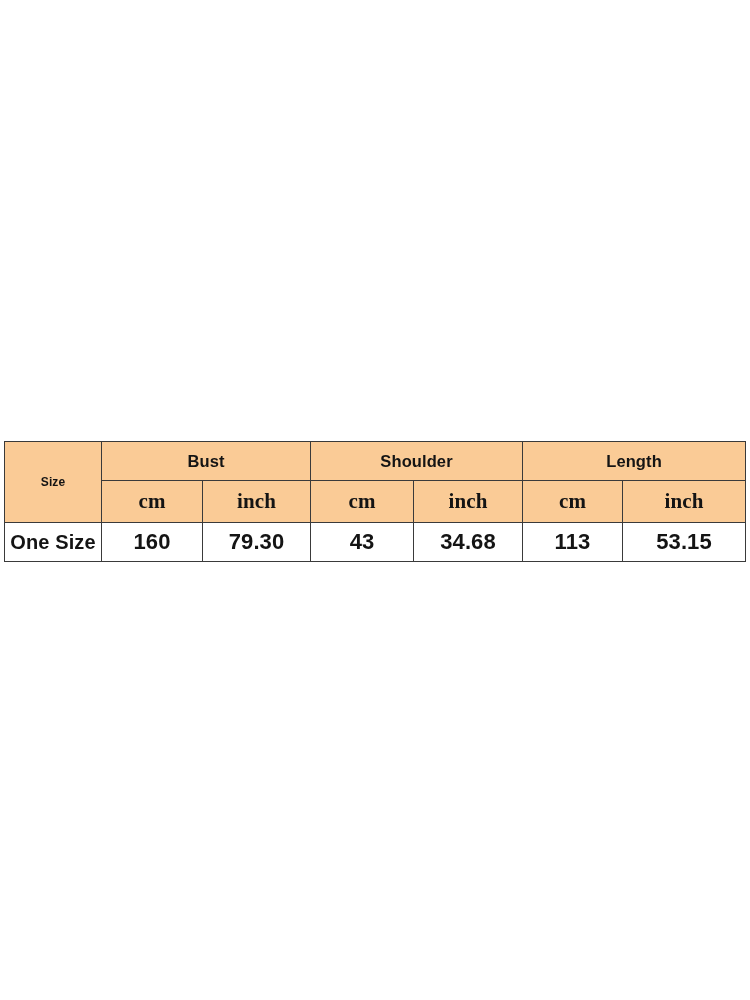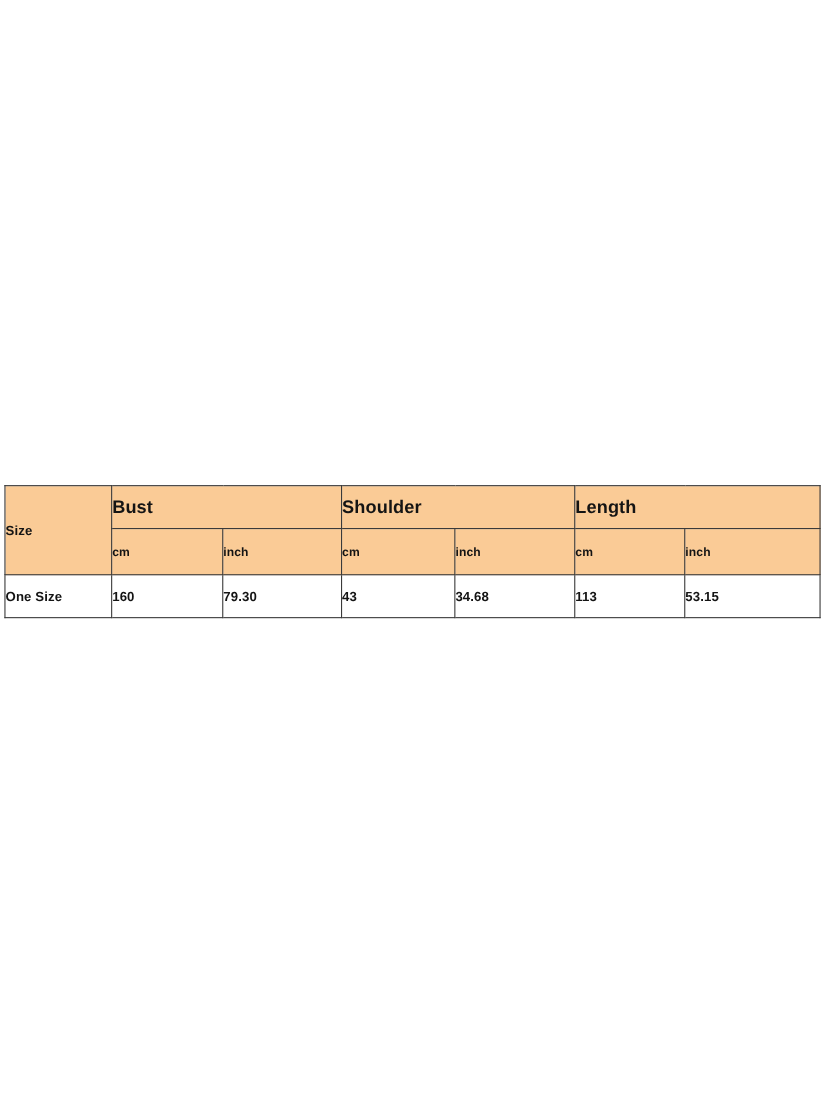--- a/index.html
+++ b/index.html
@@ -25,21 +25,21 @@
   table.size-chart {
     border-collapse: collapse;
     table-layout: fixed;
     width: 741px;
     background: #ffffff;
   }
 
   table.size-chart td,
   table.size-chart th {
     border: 1px solid #3a3a3a;
-    text-align: left;
+    text-align: center;
     vertical-align: middle;
     font-weight: bold;
     color: #141414;
     padding: 0;
     letter-spacing: 0.1px;
   }
 
   
   .hdr {
     background: #FACB96;
@@ -49,32 +49,33 @@
     font-size: 12px;
     height: 79px;
   }
 
   .cell-group {
     font-size: 16.5px;
     height: 38px;
   }
 
   .cell-unit {
-    font-size: 11px;
+    font-size: 21px;
     height: 41px;
+    font-family: Liberation Serif, serif;
   }
 
   .row-data td {
     background: #ffffff;
     height: 38px;
-    font-size: 12px;
+    font-size: 22px;
   }
 
   .row-data td.first-col {
-    font-size: 12px;
+    font-size: 20px;
     margin-top: 15px;
   }
 
   
   col.c-size   { width: 97px;  }
   col.c-b-cm   { width: 101px; }
   col.c-b-in   { width: 108px; }
   col.c-s-cm   { width: 103px; }
   col.c-s-in   { width: 109px; }
   col.c-l-cm   { width: 100px; }

